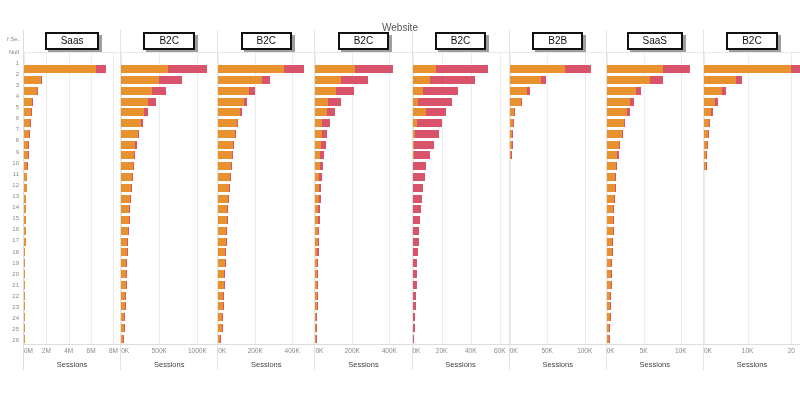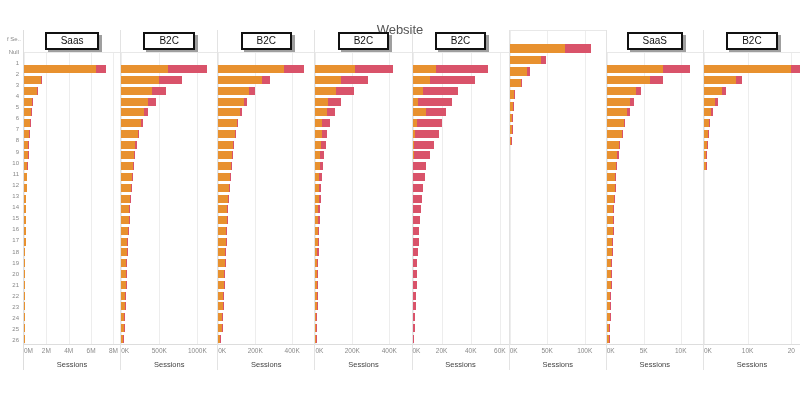--- a/index.html
+++ b/index.html
@@ -9,21 +9,21 @@
     width: 800px; height: 400px;
     background: #ffffff;
     font-family: "Liberation Sans", sans-serif;
     overflow: hidden;
   }
   #app { position: relative; width: 800px; height: 400px; background: #fff; }
 
   
   .col-field-label {
     position: absolute; top: 22px; left: 0; width: 800px;
-    text-align: center; font-size: 13px; color: #555;
+    text-align: center; font-size: 10px; color: #555;
   }
 
   
   .chart-grid {
     position: absolute; left: 0; top: 30px;
     width: 800px; height: 340px;
     display: flex; flex-direction: row;
   }
 
   
@@ -758,20 +758,23 @@
             </div>
           </div>
           <div class="xaxis">
             <div class="xtick first" style="left: 0%;">0K</div>
             <div class="xtick" style="left: 30.303%;">20K</div>
             <div class="xtick" style="left: 60.6061%;">40K</div>
             <div class="xtick" style="left: 90.9091%;">60K</div>
             <div class="xtitle">Sessions</div>
           </div>
         </div><div class="panel">
+          <div class="panel-header">
+            <div class="panel-header-box">B2B</div>
+          </div>
           <div class="plot">
             <div class="gridline" style="left: 0%;"></div>
             <div class="gridline" style="left: 39.0625%;"></div>
             <div class="gridline" style="left: 78.125%;"></div>
             <div class="bars">
               <div class="bar-row"></div>
               <div class="bar-row">
                 <div class="seg seg-a" style="width: 57.8125%; background: rgb(232, 145, 47);"></div>
                 <div class="seg seg-b" style="width: 26.5625%; background: rgb(217, 83, 106);"></div>
               </div>

